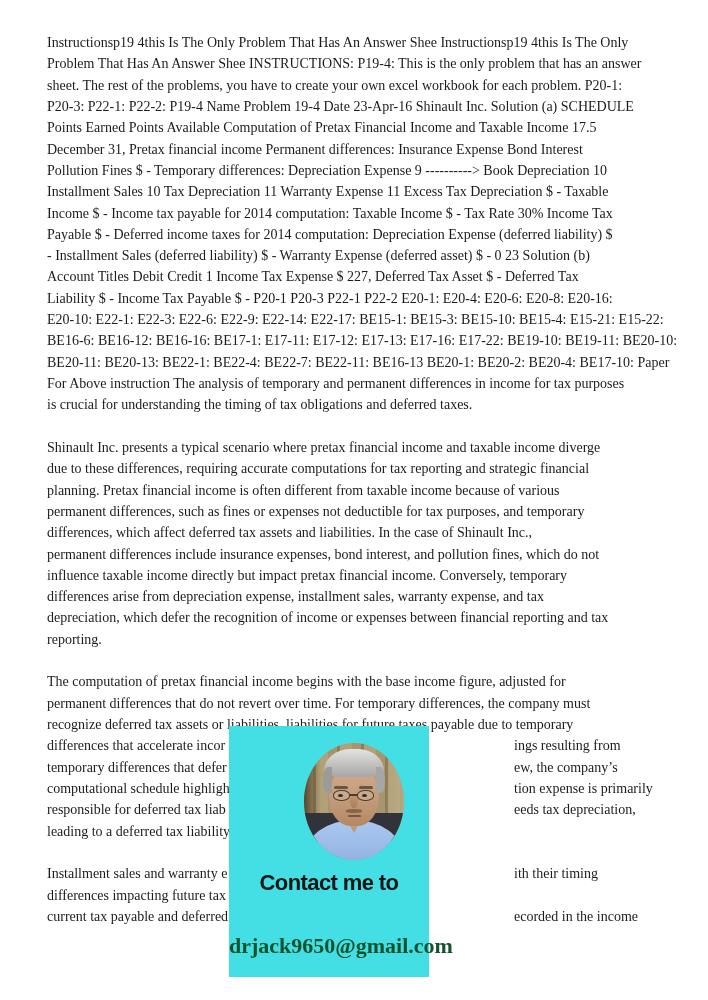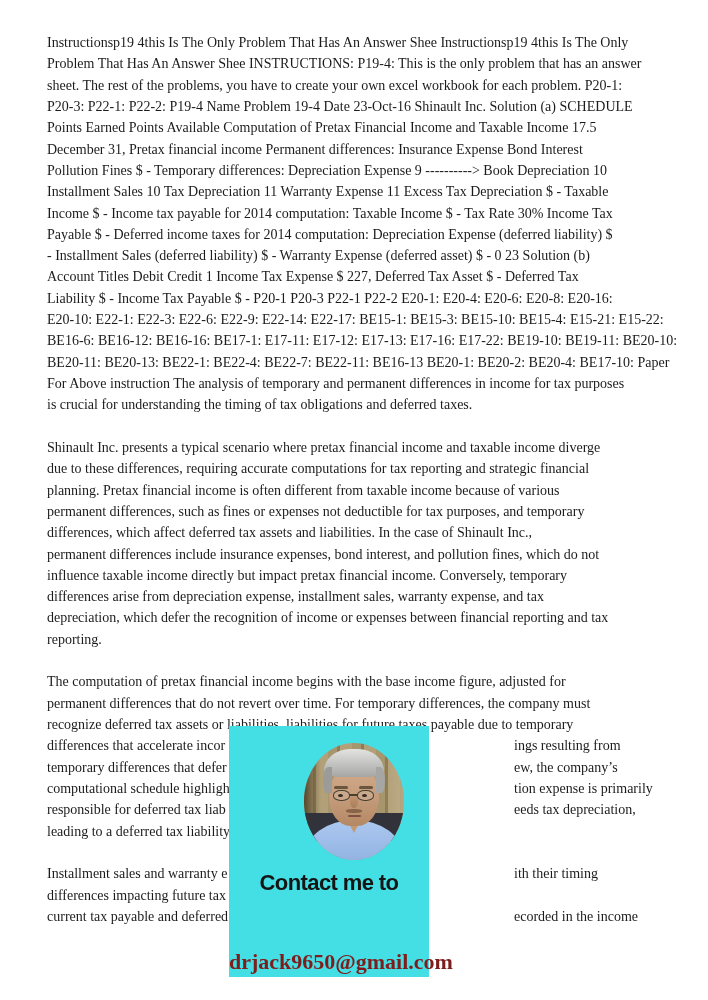--- a/index.html
+++ b/index.html
@@ -12,21 +12,21 @@
   .blank{height:21.32px;}
   .split{position:relative;}
   .lfrag{position:absolute;left:0;top:0;width:182px;overflow:hidden;white-space:pre;}
   .rfrag{position:absolute;left:432px;top:0;white-space:pre;padding-left:35px;}
   
   .promo{position:absolute;left:229px;top:726px;width:200px;height:251px;background:#43dfe4;}
   .promo-msg{position:absolute;left:0;right:0;top:141px;text-align:center;
              font-family:"Liberation Sans",sans-serif;font-weight:700;font-size:22px;
              line-height:31px;color:#151515;letter-spacing:-0.6px;}
   .promo-email{position:absolute;left:0;right:0;top:207px;text-align:center;
-               font-family:"Liberation Serif",serif;font-weight:700;font-size:22px;color:#7f1d1d;margin-top:16px;}
+               font-family:"Liberation Serif",serif;font-weight:700;font-size:22px;color:#14532d;}
   
   .portrait{position:absolute;left:75px;top:17px;width:100px;height:117px;border-radius:50%;overflow:hidden;}
   .portrait div, .portrait span{position:absolute;}
   .p-bg{inset:0;background:
         linear-gradient(90deg, rgba(74,61,38,.9) 0px, rgba(74,61,38,.45) 7px, rgba(0,0,0,0) 17px),
         linear-gradient(270deg, rgba(196,182,148,.55) 0px, rgba(0,0,0,0) 18px),
         repeating-linear-gradient(90deg,#a7956d 0px,#a7956d 9px,#8e7c55 9px,#8e7c55 12px,#b2a078 12px,#b2a078 24px);}
   .p-band{left:0;right:0;top:70px;height:28px;background:#32323a;}
   .p-neck{left:40px;top:62px;width:20px;height:22px;background:#b98e69;}
   .p-shirt{left:1px;top:77px;width:98px;height:40px;border-radius:50% 50% 0 0/90% 90% 0 0;
@@ -56,21 +56,21 @@
 </head>
 <body>
 
 <div class="screen">
 
   <div class="doc">
     <div>
       <div class="ln">Instructionsp19 4this Is The Only Problem That Has An Answer Shee Instructionsp19 4this Is The Only</div>
       <div class="ln">Problem That Has An Answer Shee INSTRUCTIONS: P19-4: This is the only problem that has an answer</div>
       <div class="ln">sheet. The rest of the problems, you have to create your own excel workbook for each problem. P20-1:</div>
-      <div class="ln">P20-3: P22-1: P22-2: P19-4 Name Problem 19-4 Date 23-Oct-16 Shinault Inc. Solution (a) SCHEDULE</div>
+      <div class="ln">P20-3: P22-1: P22-2: P19-4 Name Problem 19-4 Date 23-Apr-16 Shinault Inc. Solution (a) SCHEDULE</div>
       <div class="ln">Points Earned Points Available Computation of Pretax Financial Income and Taxable Income 17.5</div>
       <div class="ln">December 31, Pretax financial income Permanent differences: Insurance Expense Bond Interest</div>
       <div class="ln">Pollution Fines $ - Temporary differences: Depreciation Expense 9 ----------&gt; Book Depreciation 10</div>
       <div class="ln">Installment Sales 10 Tax Depreciation 11 Warranty Expense 11 Excess Tax Depreciation $ - Taxable</div>
       <div class="ln">Income $ - Income tax payable for 2014 computation: Taxable Income $ - Tax Rate 30% Income Tax</div>
       <div class="ln">Payable $ - Deferred income taxes for 2014 computation: Depreciation Expense (deferred liability) $</div>
       <div class="ln">- Installment Sales (deferred liability) $ - Warranty Expense (deferred asset) $ - 0 23 Solution (b)</div>
       <div class="ln">Account Titles Debit Credit 1 Income Tax Expense $ 227, Deferred Tax Asset $ - Deferred Tax</div>
       <div class="ln">Liability $ - Income Tax Payable $ - P20-1 P20-3 P22-1 P22-2 E20-1: E20-4: E20-6: E20-8: E20-16:</div>
       <div class="ln">E20-10: E22-1: E22-3: E22-6: E22-9: E22-14: E22-17: BE15-1: BE15-3: BE15-10: BE15-4: E15-21: E15-22:</div>

